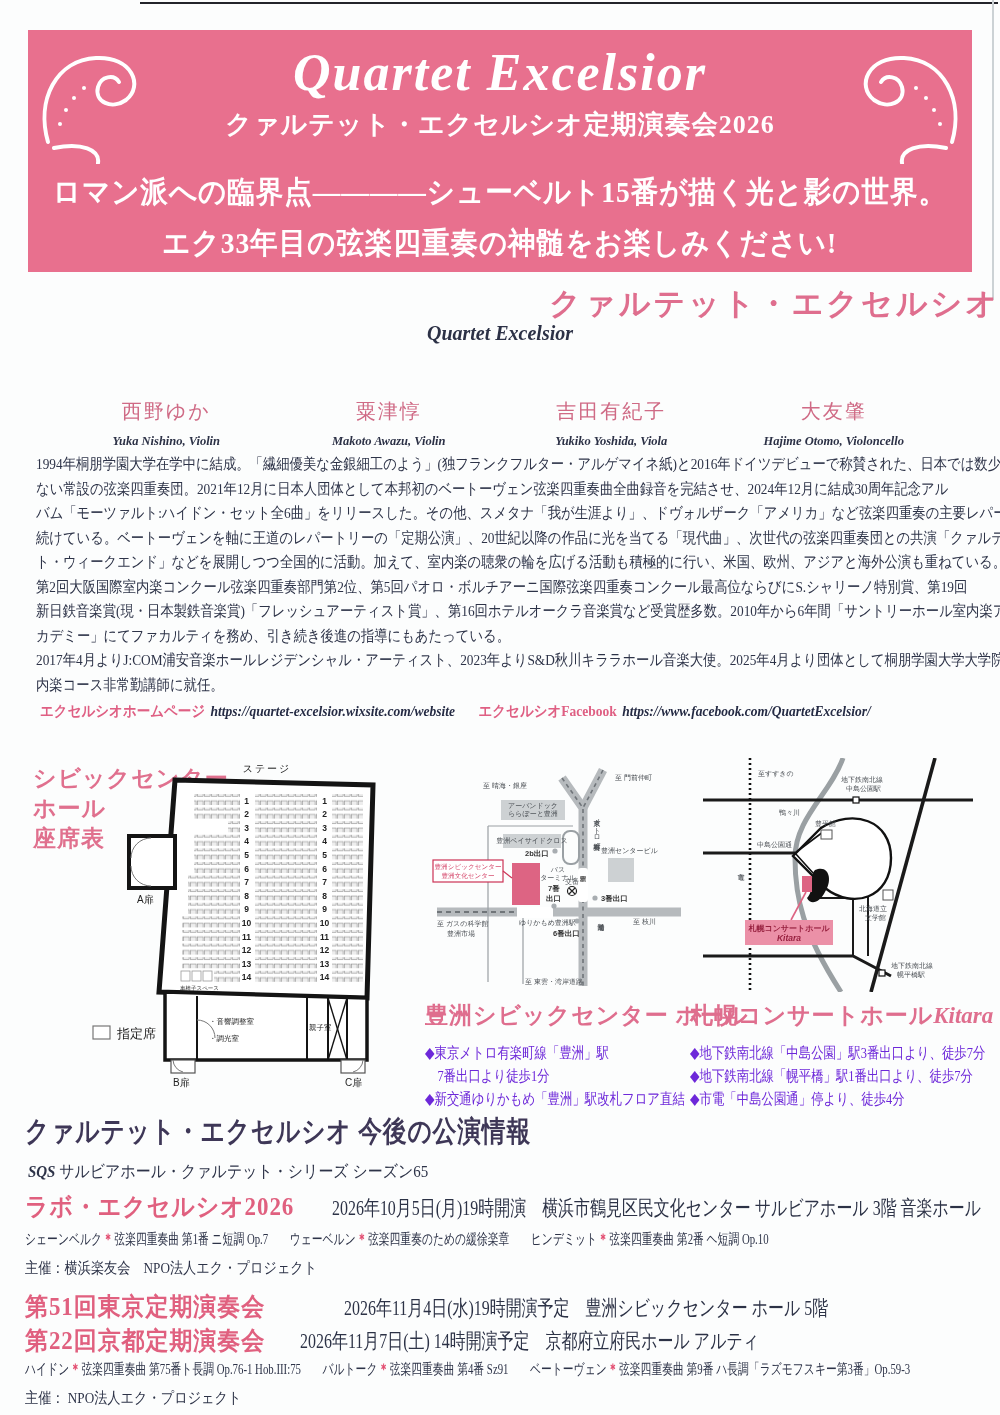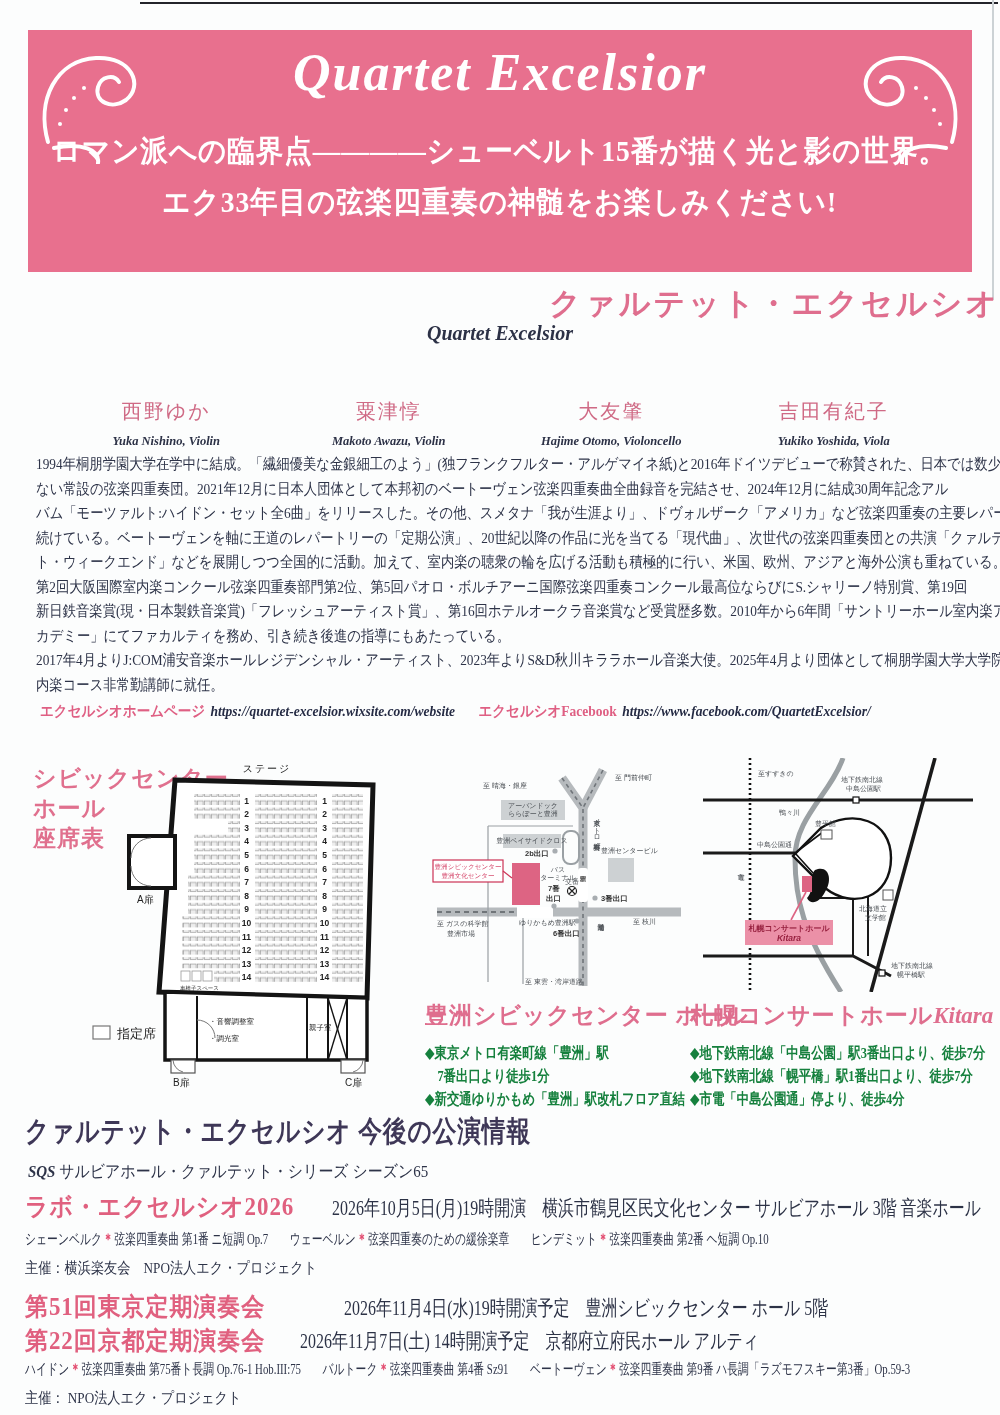--- a/index.html
+++ b/index.html
@@ -57,21 +57,21 @@
   .map-toyosu{left:425px;top:760px;}
   .map-kitara{left:703px;top:758px;}
   .mt{font-size:7px;fill:#4a4f54;}
   .mt-b{font-size:7.5px;font-weight:bold;fill:#333;}
   .vert{writing-mode:vertical-rl;text-orientation:upright;}
 
   .venue-head{font-size:23px;font-weight:bold;color:#df6e8e;letter-spacing:1px;white-space:nowrap;}
   .venue-head .latin{font-style:italic;letter-spacing:0;}
   .venue1{left:425px;top:1000px;}
   .venue2{left:690px;top:1000px;}
-  .v-access{margin-top:10px;font-size:15.5px;line-height:23px;color:#15803d;font-weight:bold;}
+  .v-access{margin-top:10px;font-size:15.5px;line-height:23px;color:#6d28d9;}
   .v-access div{white-space:nowrap;transform:scaleX(.8);transform-origin:0 50%;}
 
   
   .up-head{left:25px;top:1112px;font-size:29px;font-weight:bold;color:#3e3757;
            white-space:nowrap;transform:scaleX(.82);transform-origin:0 50%;letter-spacing:1px;}
   .series{left:28px;top:1160px;font-size:17px;color:#2d3348;white-space:nowrap;
           transform:scaleX(.88);transform-origin:0 50%;}
   .series .latin{font-style:italic;font-weight:bold;}
   .concert{white-space:nowrap;display:flex;align-items:baseline;}
   .c-title{font-size:25px;font-weight:bold;color:#e0607f;letter-spacing:1px;
@@ -117,43 +117,44 @@
       <path d="M20,104 C48,98 66,106 64,119"></path>
     </g>
     <g fill="#fff">
       <circle cx="26" cy="80" r="2"></circle>
         <circle cx="32" cy="66" r="2"></circle>
         <circle cx="40" cy="54" r="2"></circle>
         <circle cx="50" cy="44" r="2"></circle>
     </g>
   </svg>
   <div class="hdr-title">Quartet Excelsior</div>
+  <div class="hdr-sub">クァルテット・エクセルシオ定期演奏会2026</div>
   <div class="hdr-tag tag1">ロマン派への臨界点————シューベルト15番が描く光と影の世界。</div>
   <div class="hdr-tag tag2">エク33年目の弦楽四重奏の神髄をお楽しみください!</div>
 </div>
 
 <div class="abs intro-jp">クァルテット・エクセルシオ</div>
 <div class="abs intro-en">Quartet Excelsior</div>
 
 <div class="abs members">
   <div class="member">
     <div class="m-jp">西野ゆか</div>
     <div class="m-en">Yuka Nishino, Violin</div>
   </div>
   <div class="member">
     <div class="m-jp">粟津惇</div>
     <div class="m-en">Makoto Awazu, Violin</div>
   </div>
   <div class="member">
+    <div class="m-jp">吉田有紀子</div>
+    <div class="m-en">Yukiko Yoshida, Viola</div>
+  </div>
+  <div class="member">
     <div class="m-jp">大友肇</div>
     <div class="m-en">Hajime Otomo, Violoncello</div>
-  </div>
-  <div class="member">
-    <div class="m-jp">吉田有紀子</div>
-    <div class="m-en">Yukiko Yoshida, Viola</div>
   </div>
 </div>
 
 <div class="abs bio">
   <div class="bio-line">1994年桐朋学園大学在学中に結成。「繊細優美な金銀細工のよう」(独フランクフルター・アルゲマイネ紙)と2016年ドイツデビューで称賛された、日本では数少</div>
   <div class="bio-line">ない常設の弦楽四重奏団。2021年12月に日本人団体として本邦初のベートーヴェン弦楽四重奏曲全曲録音を完結させ、2024年12月に結成30周年記念アル</div>
   <div class="bio-line">バム「モーツァルト:ハイドン・セット全6曲」をリリースした。その他、スメタナ「我が生涯より」、ドヴォルザーク「アメリカ」など弦楽四重奏の主要レパートリーの録音を</div>
   <div class="bio-line">続けている。ベートーヴェンを軸に王道のレパートリーの「定期公演」、20世紀以降の作品に光を当てる「現代曲」、次世代の弦楽四重奏団との共演「クァルテッ</div>
   <div class="bio-line">ト・ウィークエンド」などを展開しつつ全国的に活動。加えて、室内楽の聴衆の輪を広げる活動も積極的に行い、米国、欧州、アジアと海外公演も重ねている。</div>
   <div class="bio-line">第2回大阪国際室内楽コンクール弦楽四重奏部門第2位、第5回パオロ・ボルチアーニ国際弦楽四重奏コンクール最高位ならびにS.シャリーノ特別賞、第19回</div>

